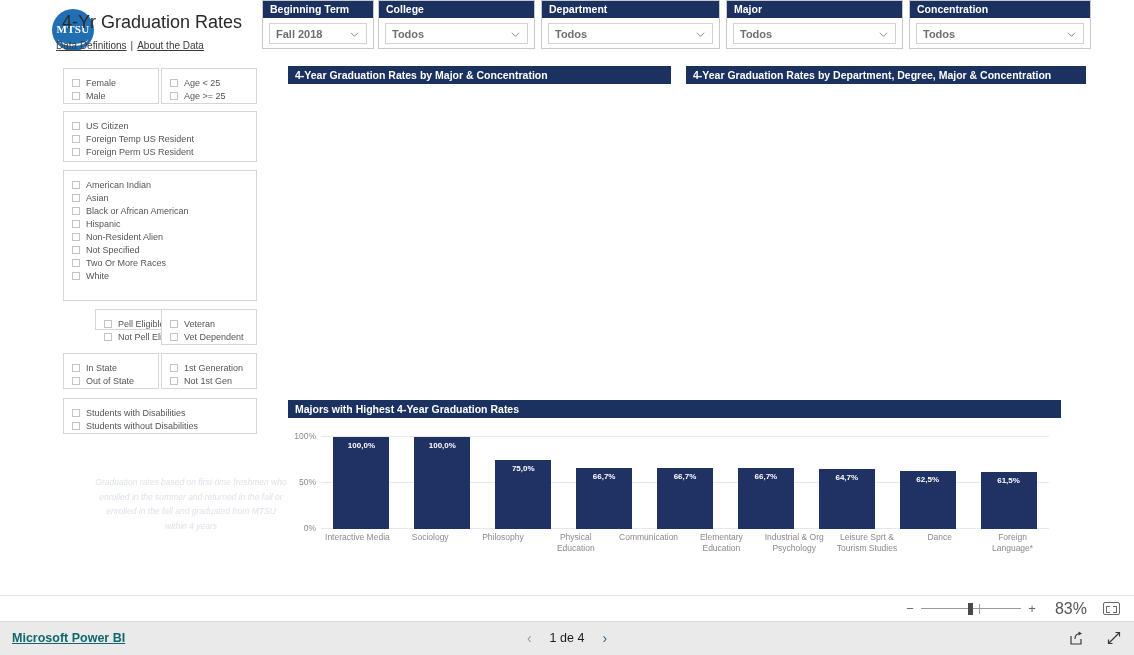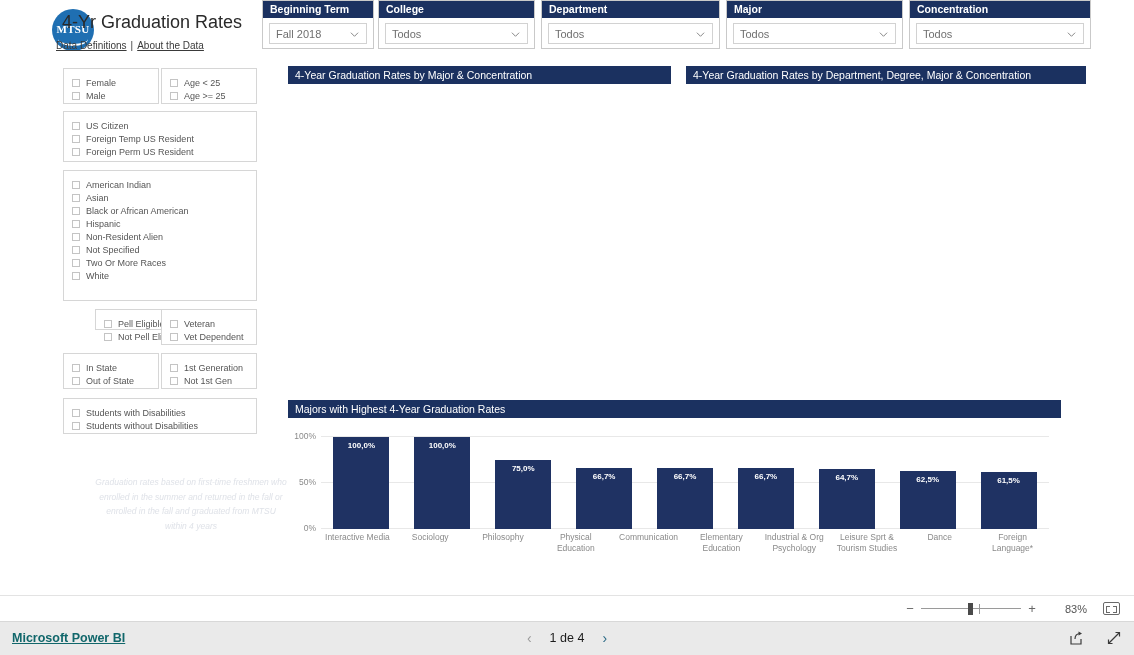--- a/index.html
+++ b/index.html
@@ -102,20 +102,21 @@
   .slicer-select {
     position: relative;
     width: 100%;
     height: 21px;
     border: 1px solid #d2d2d2;
     background: #ffffff;
     display: flex;
     align-items: center;
     padding: 0 6px;
     cursor: pointer;
+    font-weight: bold;
   }
   .slicer-value {
     font-size: 11px;
     color: #6f6f6f;
     white-space: nowrap;
     overflow: hidden;
   }
   .chev {
     position: absolute;
     right: 7px; top: 6px;
@@ -165,21 +166,21 @@
 
   
   .visual {
     position: absolute;
     background: #ffffff;
   }
   .visual-title {
     background: #1b3160;
     color: #ffffff;
     font-size: 10.5px;
-    font-weight: normal;
+    font-weight: bold;
     height: 18px;
     line-height: 18px;
     padding: 0 0 0 7px;
     white-space: nowrap;
     overflow: hidden;
   }
   .visual-body {
     background: #ffffff;
     width: 100%;
   }
@@ -297,21 +298,21 @@
     width: 5px; height: 12px;
     background: #4a4a4a;
   }
   .zoom-track .notch {
     position: absolute;
     left: 58px; top: 2px;
     width: 1px; height: 10px;
     background: #9a9a9a;
   }
   .zoom-pct {
-    font-size: 11px;
+    font-size: 16px;
     color: #555555;
     margin-left: 14px;
     width: 34px;
     text-align: right;
   }
   .fit-icon {
     margin-left: 16px;
     width: 17px; height: 13px;
     border: 1px solid #6a6a6a;
     border-radius: 2px;

